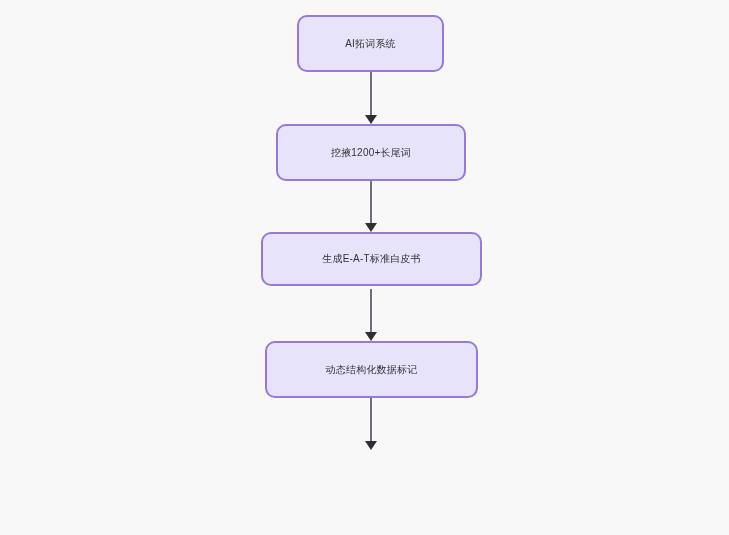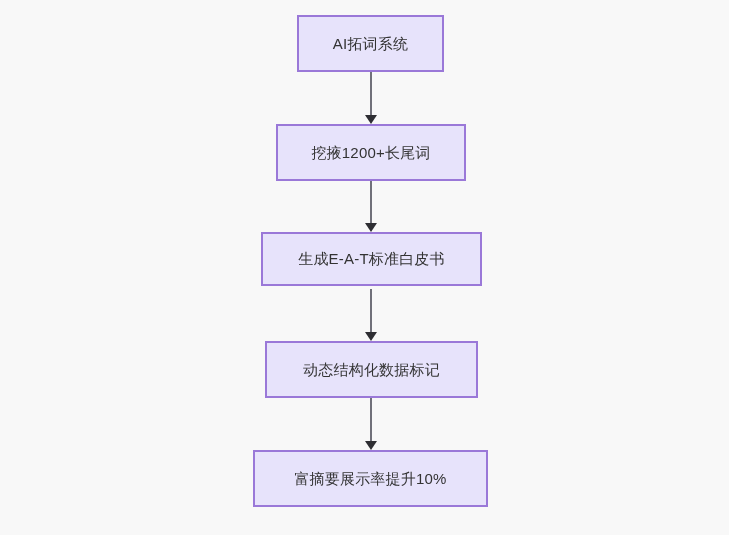--- a/index.html
+++ b/index.html
@@ -17,26 +17,26 @@
     position: relative;
     width: 729px;
     height: 535px;
     background: #f8f8f8;
   }
   .node {
     position: absolute;
     box-sizing: border-box;
     background: #e7e3fb;
     border: 2px solid #9a78d8;
-    border-radius: 0;
+    border-radius: 10px;
     display: flex;
     align-items: center;
     justify-content: center;
     color: #333333;
-    font-size: 15px;
+    font-size: 10px;
     line-height: 1.2;
     letter-spacing: 0.2px;
     white-space: nowrap;
     text-align: center;
   }
   .node-label {
     display: block;
   }
   .edge {
     position: absolute;
@@ -86,17 +86,14 @@
   </div>
   <div class="node" style="left: 276px; top: 124px; width: 190px; height: 57px; background: rgb(231, 227, 251); border-color: rgb(154, 120, 216); color: rgb(51, 51, 51); text-align: center;">
     <span class="node-label">挖掖1200+长尾词</span>
   </div>
   <div class="node" style="left: 261px; top: 232px; width: 221px; height: 54px; background: rgb(231, 227, 251); border-color: rgb(154, 120, 216); color: rgb(51, 51, 51);">
     <span class="node-label">生成E-A-T标准白皮书</span>
   </div>
   <div class="node" style="left: 265px; top: 341px; width: 213px; height: 57px; background: rgb(231, 227, 251); border-color: rgb(154, 120, 216); color: rgb(51, 51, 51);">
     <span class="node-label">动态结构化数据标记</span>
   </div>
-  <div class="node" style="left: 253px; top: 450px; width: 235px; height: 57px; background: rgb(231, 227, 251); border-color: rgb(154, 120, 216); color: rgb(51, 51, 51);">
-    <span class="node-label">富摘要展示率提升10%</span>
-  </div>
 
 </div>
 
 </body></html>

